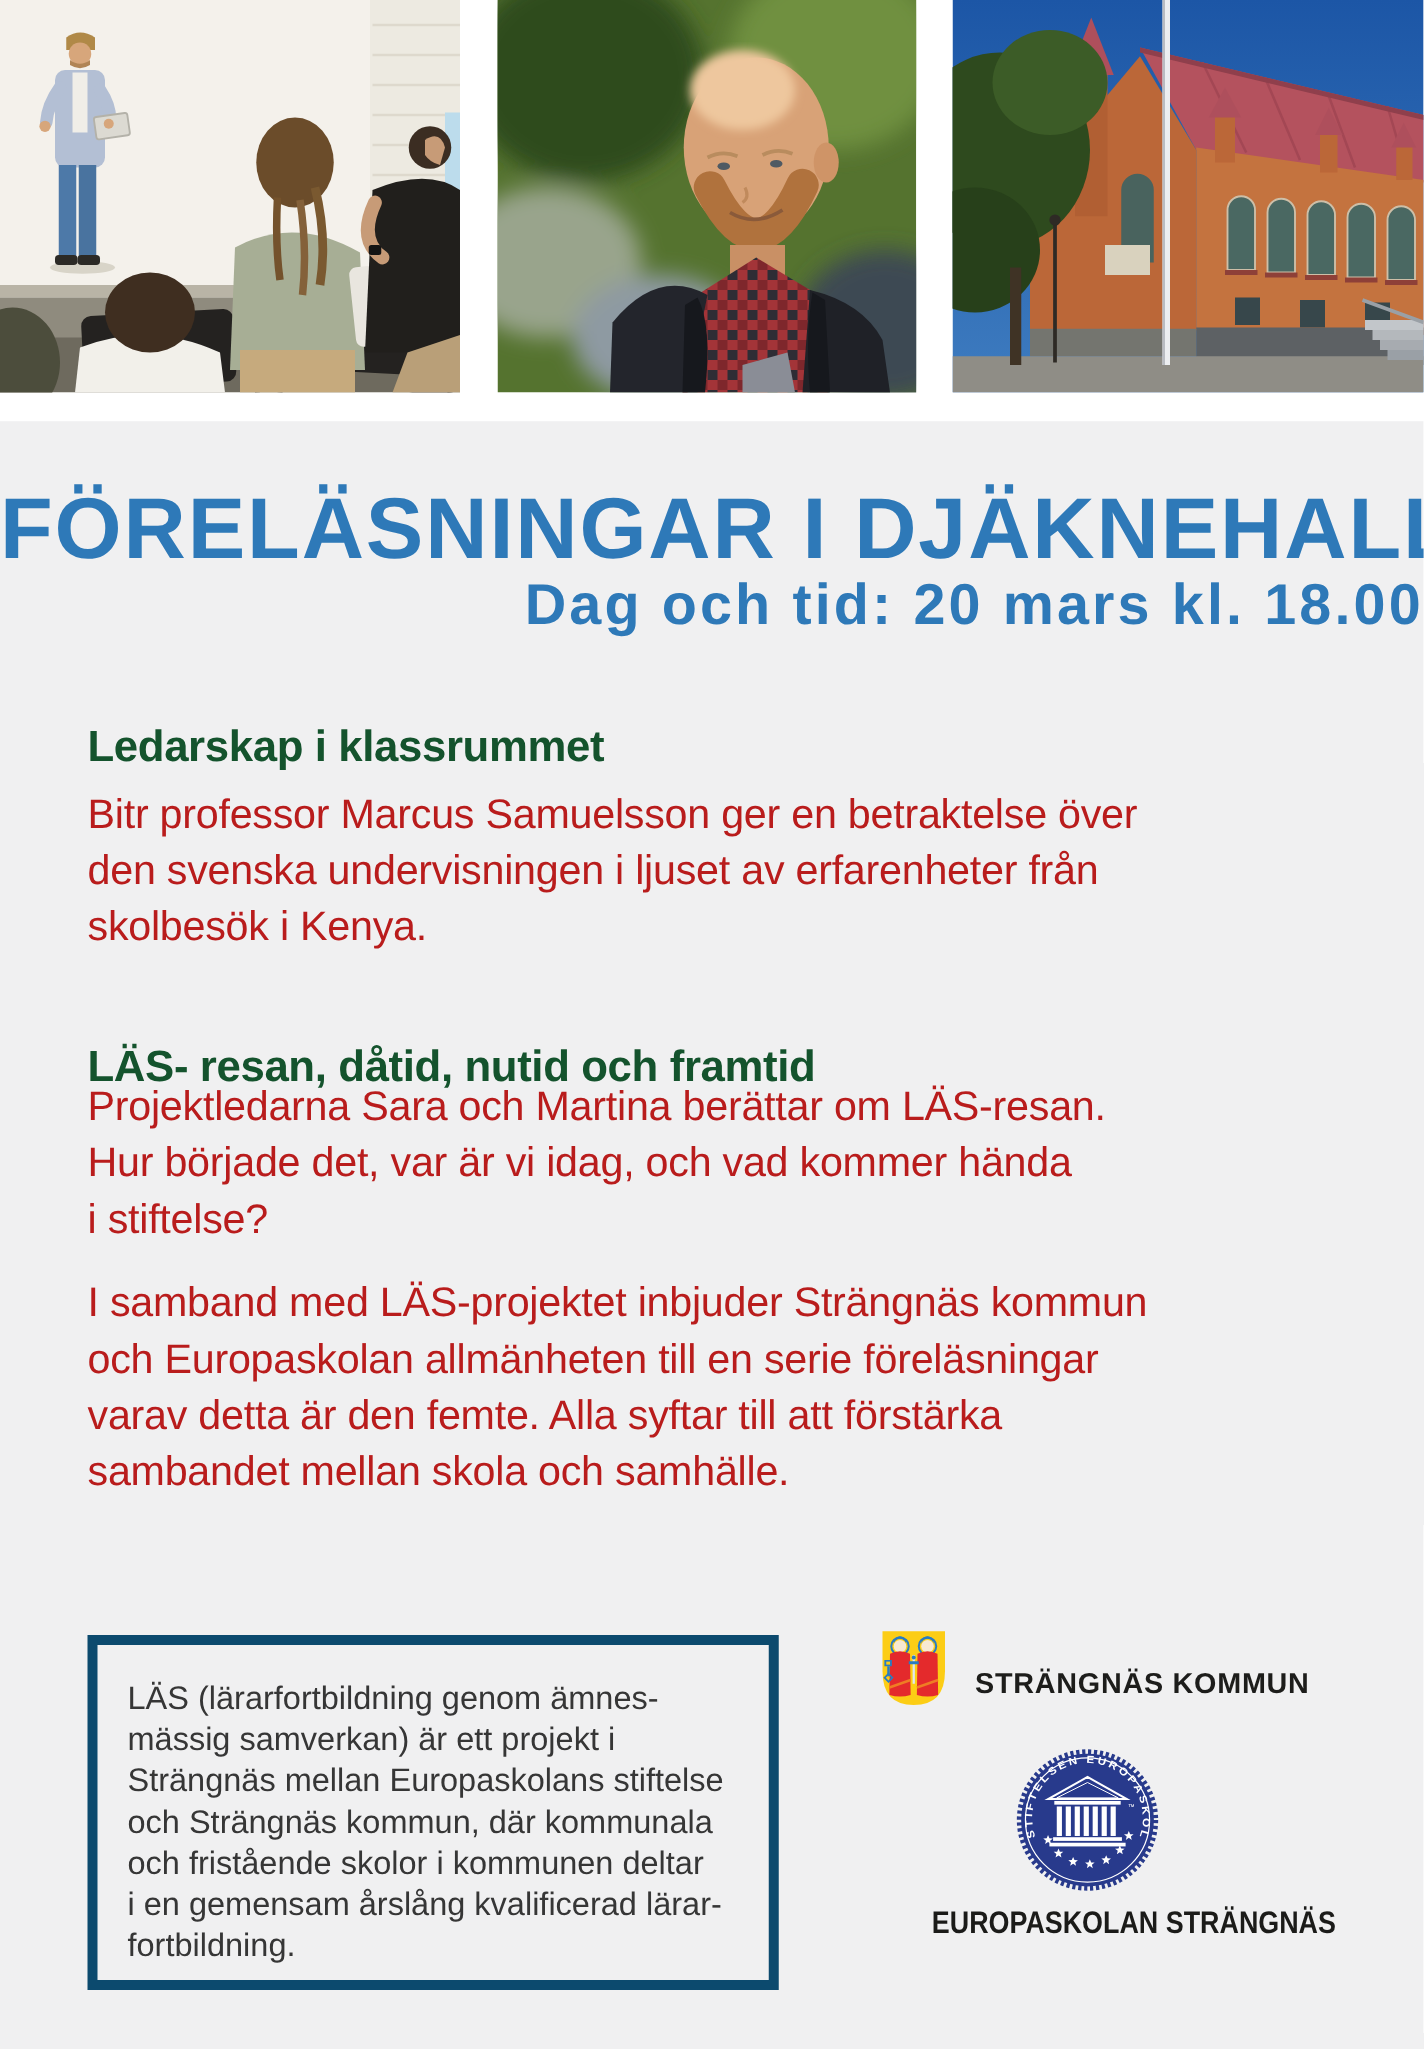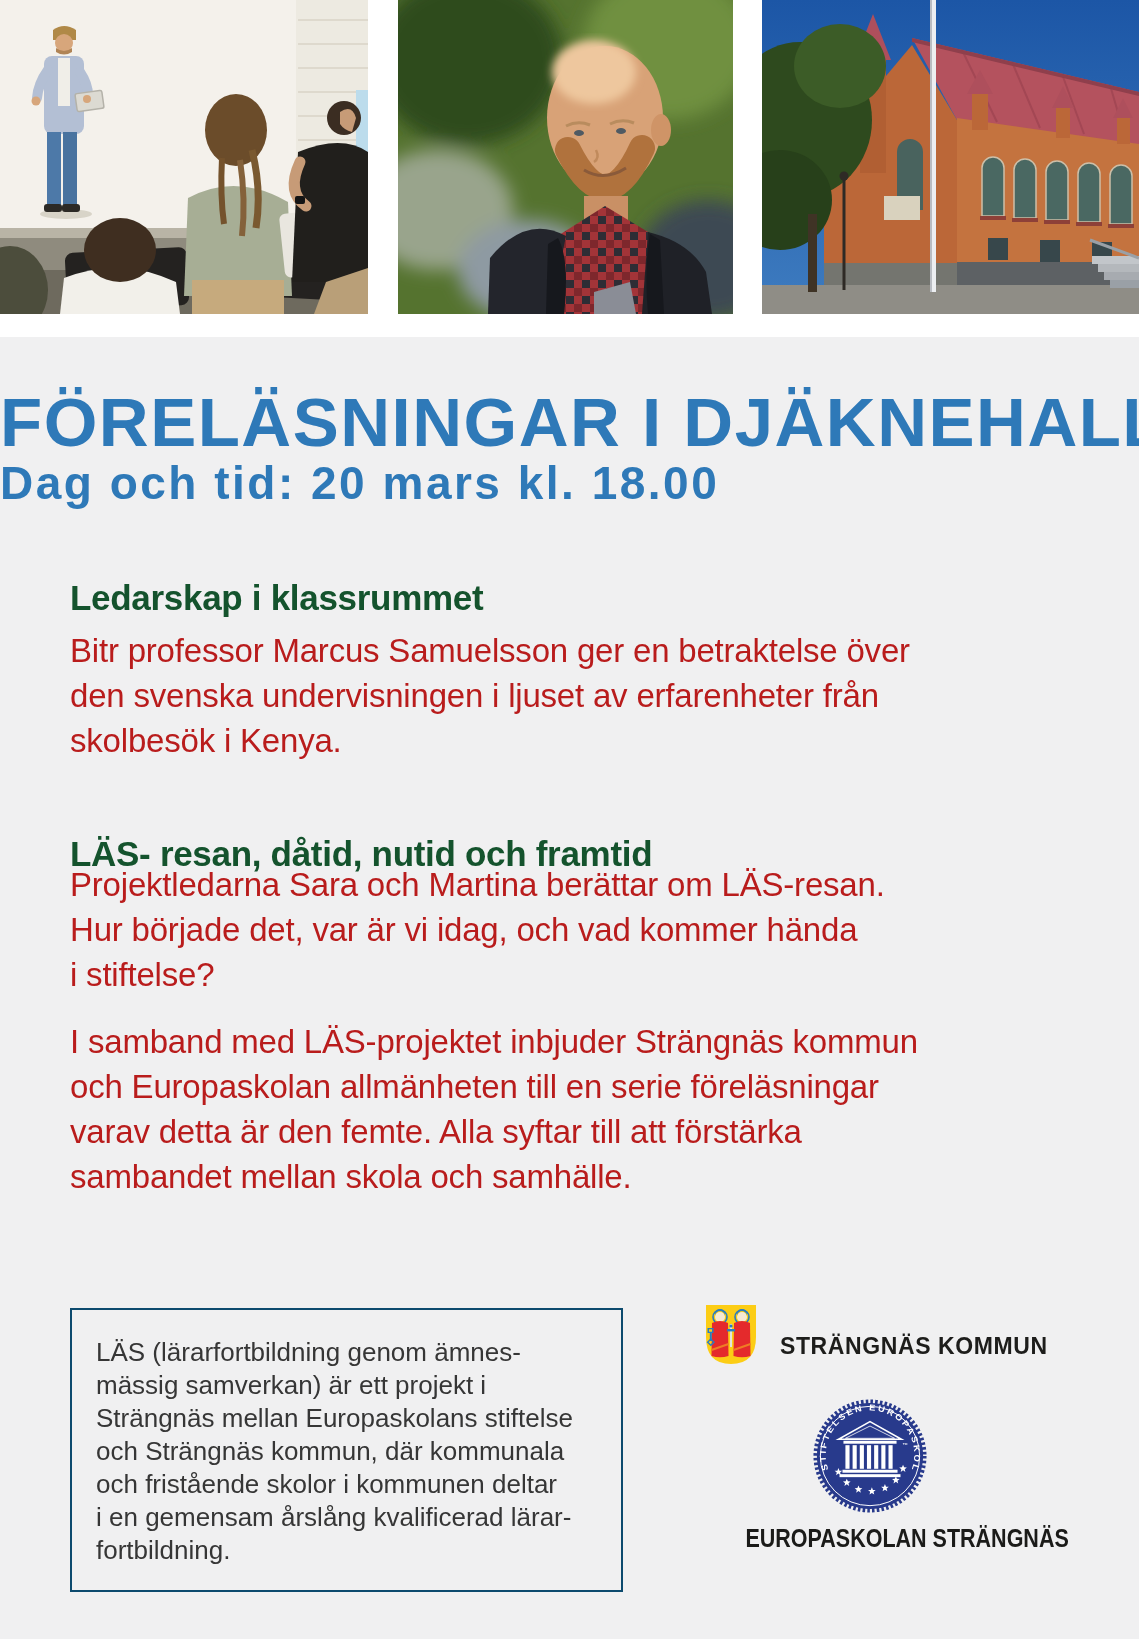--- a/index.html
+++ b/index.html
@@ -5,29 +5,29 @@
   html,body{margin:0;padding:0;background:#ffffff;}
   .page{position:relative;width:1139px;height:1639px;background:#ffffff;overflow:hidden;
         font-family:"Liberation Sans","DejaVu Sans",sans-serif;}
   .photo{position:absolute;top:0;height:314px;display:block;}
   .p1{left:0;width:368px;}
   .p2{left:398px;width:335px;}
   .p3{left:762px;width:377px;}
   .panel{position:absolute;left:0;top:337px;width:1139px;height:1302px;background:#f0f0f1;}
   .title{position:absolute;left:0;top:383px;width:1139px;text-align:center;
          font-size:69px;font-weight:700;letter-spacing:1.5px;color:#2e79b8;white-space:nowrap;}
-  .subtitle{position:absolute;left:0;top:456px;width:1139px;text-align:left;
+  .subtitle{position:absolute;left:0;top:456px;width:1139px;text-align:right;
          font-size:46px;font-weight:700;letter-spacing:2.5px;color:#2e79b8;white-space:nowrap;}
   .sec-h{position:absolute;left:70px;font-size:35px;font-weight:700;color:#14532d;
          letter-spacing:-0.3px;white-space:nowrap;}
   .para{position:absolute;left:70px;font-size:33px;color:#b91c1c;line-height:45px;letter-spacing:-0.2px;}
   .para div{white-space:nowrap;}
   .h1pos{top:578px}.p1pos{top:628px}.h2pos{top:834px}.p2pos{top:862px}.p3pos{top:1019px}
   .infobox{position:absolute;left:70px;top:1308px;width:553px;height:284px;box-sizing:border-box;
-         border:2px solid #0c4a6e;padding:26px 10px 0 24px;
+         border:8px solid #0c4a6e;padding:26px 10px 0 24px;
          font-size:26px;line-height:33px;color:#363636;}
   .infobox div{white-space:nowrap;}
   .shield{position:absolute;left:703px;top:1303px;width:56px;height:64px;}
   .kommun-label{position:absolute;left:780px;top:1305px;font-size:23px;font-weight:600;
          letter-spacing:0.6px;color:#1d1d1b;white-space:nowrap;margin-top:28px;}
   .seal{position:absolute;left:811px;top:1397px;width:118px;height:118px;}
   .euro-label{position:absolute;left:725px;top:1524px;width:292px;text-align:center;
          font-size:25px;font-weight:700;color:#1b1b19;white-space:nowrap;
          transform:scaleX(0.86);transform-origin:50% 50%;letter-spacing:0px;}
 </style>

